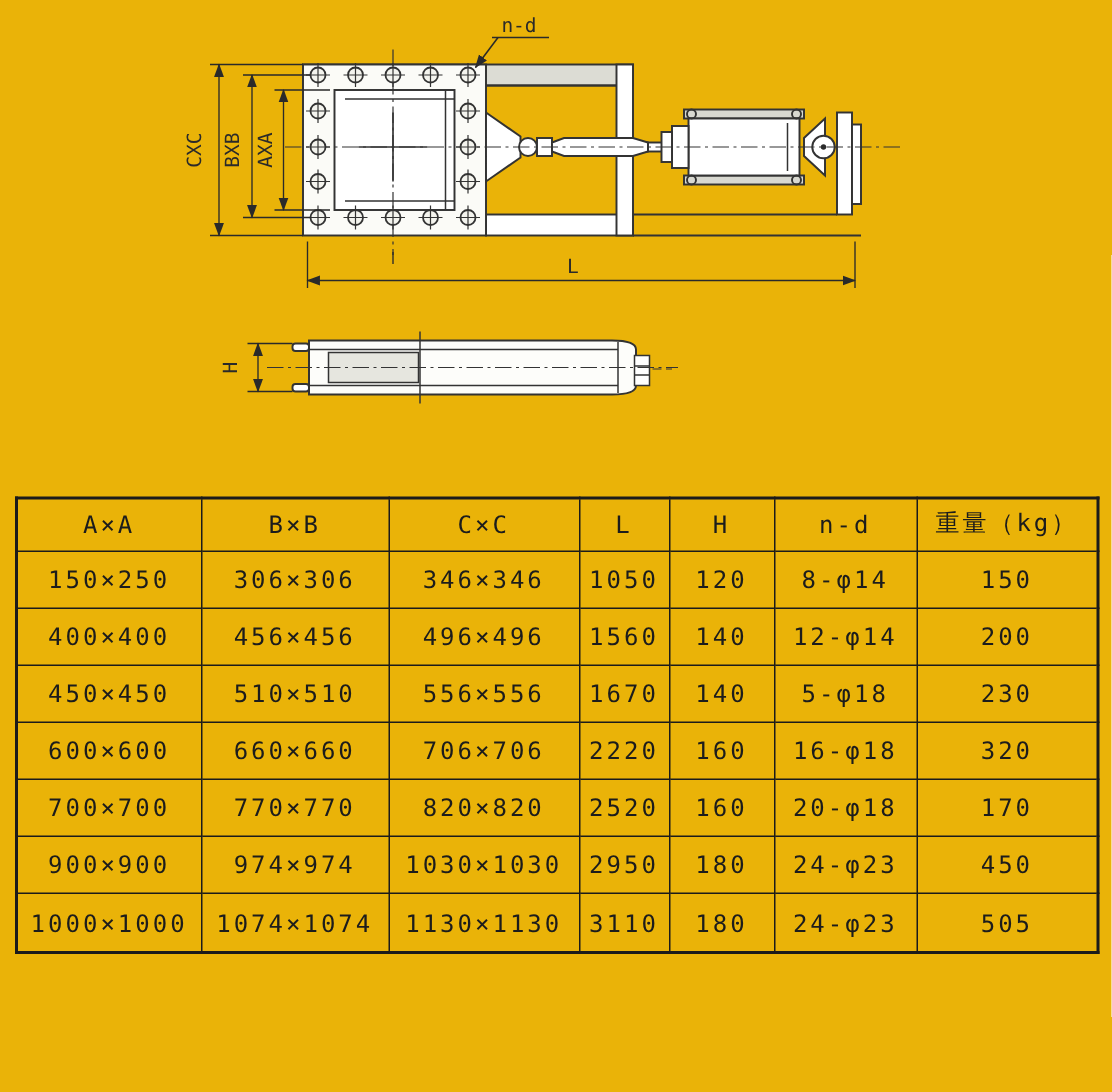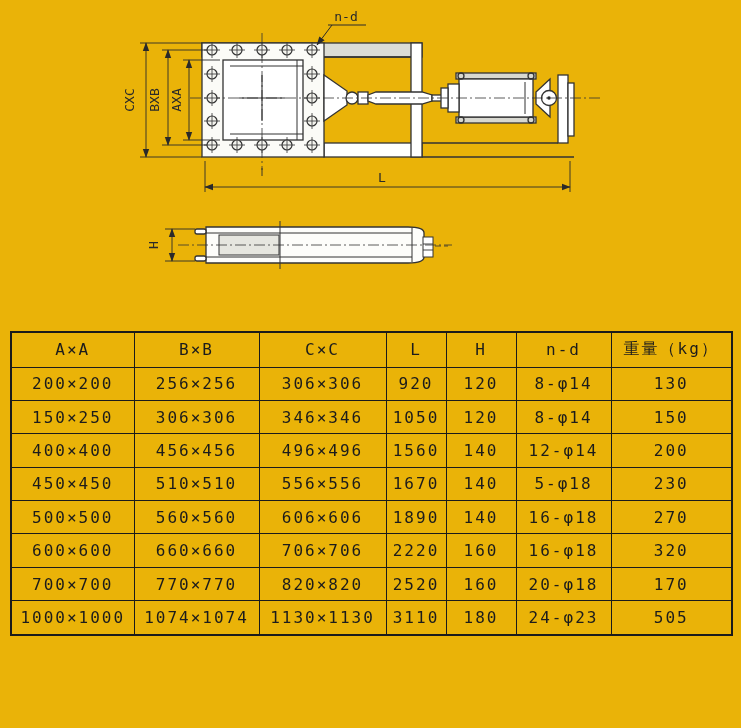--- a/index.html
+++ b/index.html
@@ -166,29 +166,20 @@
         <th>B×B</th>
         <th>C×C</th>
         <th>L</th>
         <th>H</th>
         <th>n-d</th>
         <th>重量（kg）</th>
       </tr>
     </thead>
     <tbody>
         <tr>
-          <td>200×200</td>
-          <td>256×256</td>
-          <td>306×306</td>
-          <td>920</td>
-          <td>120</td>
-          <td>8-φ14</td>
-          <td>130</td>
-        </tr>
-        <tr>
           <td>150×250</td>
           <td>306×306</td>
           <td>346×346</td>
           <td>1050</td>
           <td>120</td>
           <td>8-φ14</td>
           <td>150</td>
         </tr>
         <tr>
           <td>400×400</td>
@@ -202,47 +193,47 @@
         <tr>
           <td>450×450</td>
           <td>510×510</td>
           <td>556×556</td>
           <td>1670</td>
           <td>140</td>
           <td>5-φ18</td>
           <td>230</td>
         </tr>
         <tr>
-          <td>500×500</td>
-          <td>560×560</td>
-          <td>606×606</td>
-          <td>1890</td>
-          <td>140</td>
-          <td>16-φ18</td>
-          <td>270</td>
-        </tr>
-        <tr>
           <td>600×600</td>
           <td>660×660</td>
           <td>706×706</td>
           <td>2220</td>
           <td>160</td>
           <td>16-φ18</td>
           <td>320</td>
         </tr>
         <tr>
           <td>700×700</td>
           <td>770×770</td>
           <td>820×820</td>
           <td>2520</td>
           <td>160</td>
           <td>20-φ18</td>
           <td>170</td>
         </tr>
         <tr>
+          <td>900×900</td>
+          <td>974×974</td>
+          <td>1030×1030</td>
+          <td>2950</td>
+          <td>180</td>
+          <td>24-φ23</td>
+          <td>450</td>
+        </tr>
+        <tr>
           <td>1000×1000</td>
           <td>1074×1074</td>
           <td>1130×1130</td>
           <td>3110</td>
           <td>180</td>
           <td>24-φ23</td>
           <td>505</td>
         </tr>
       </tbody>
   </table>

